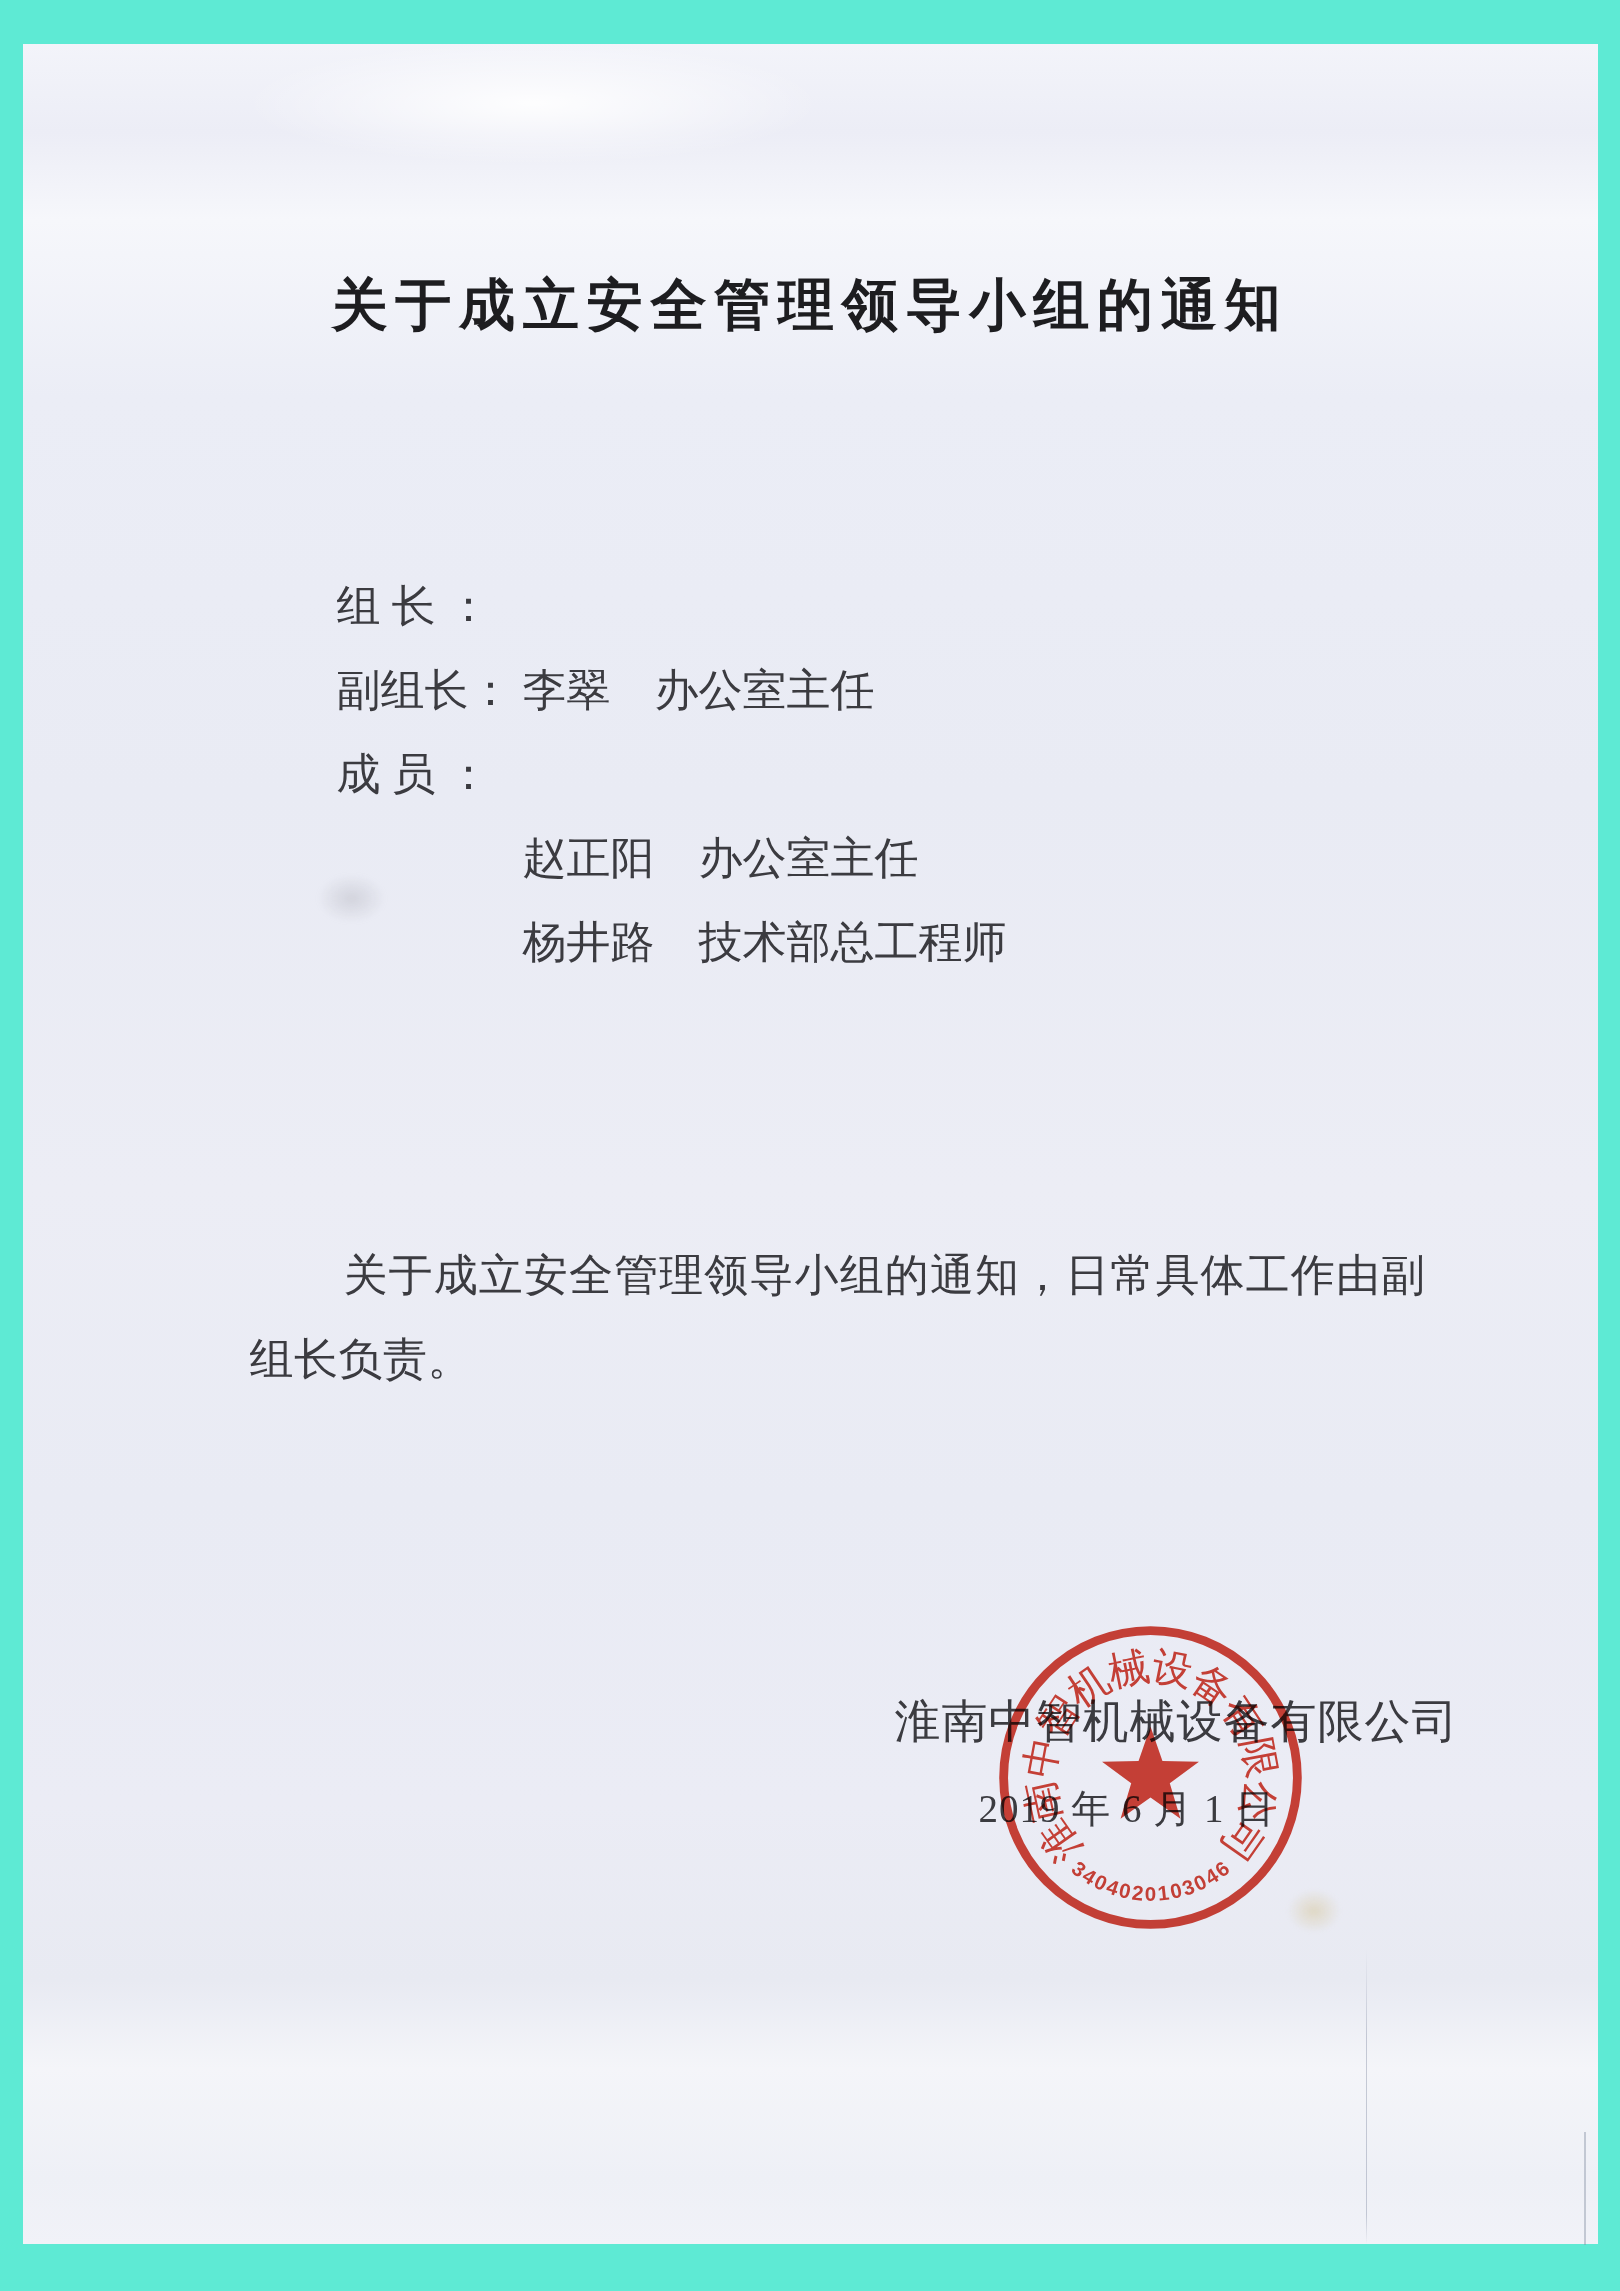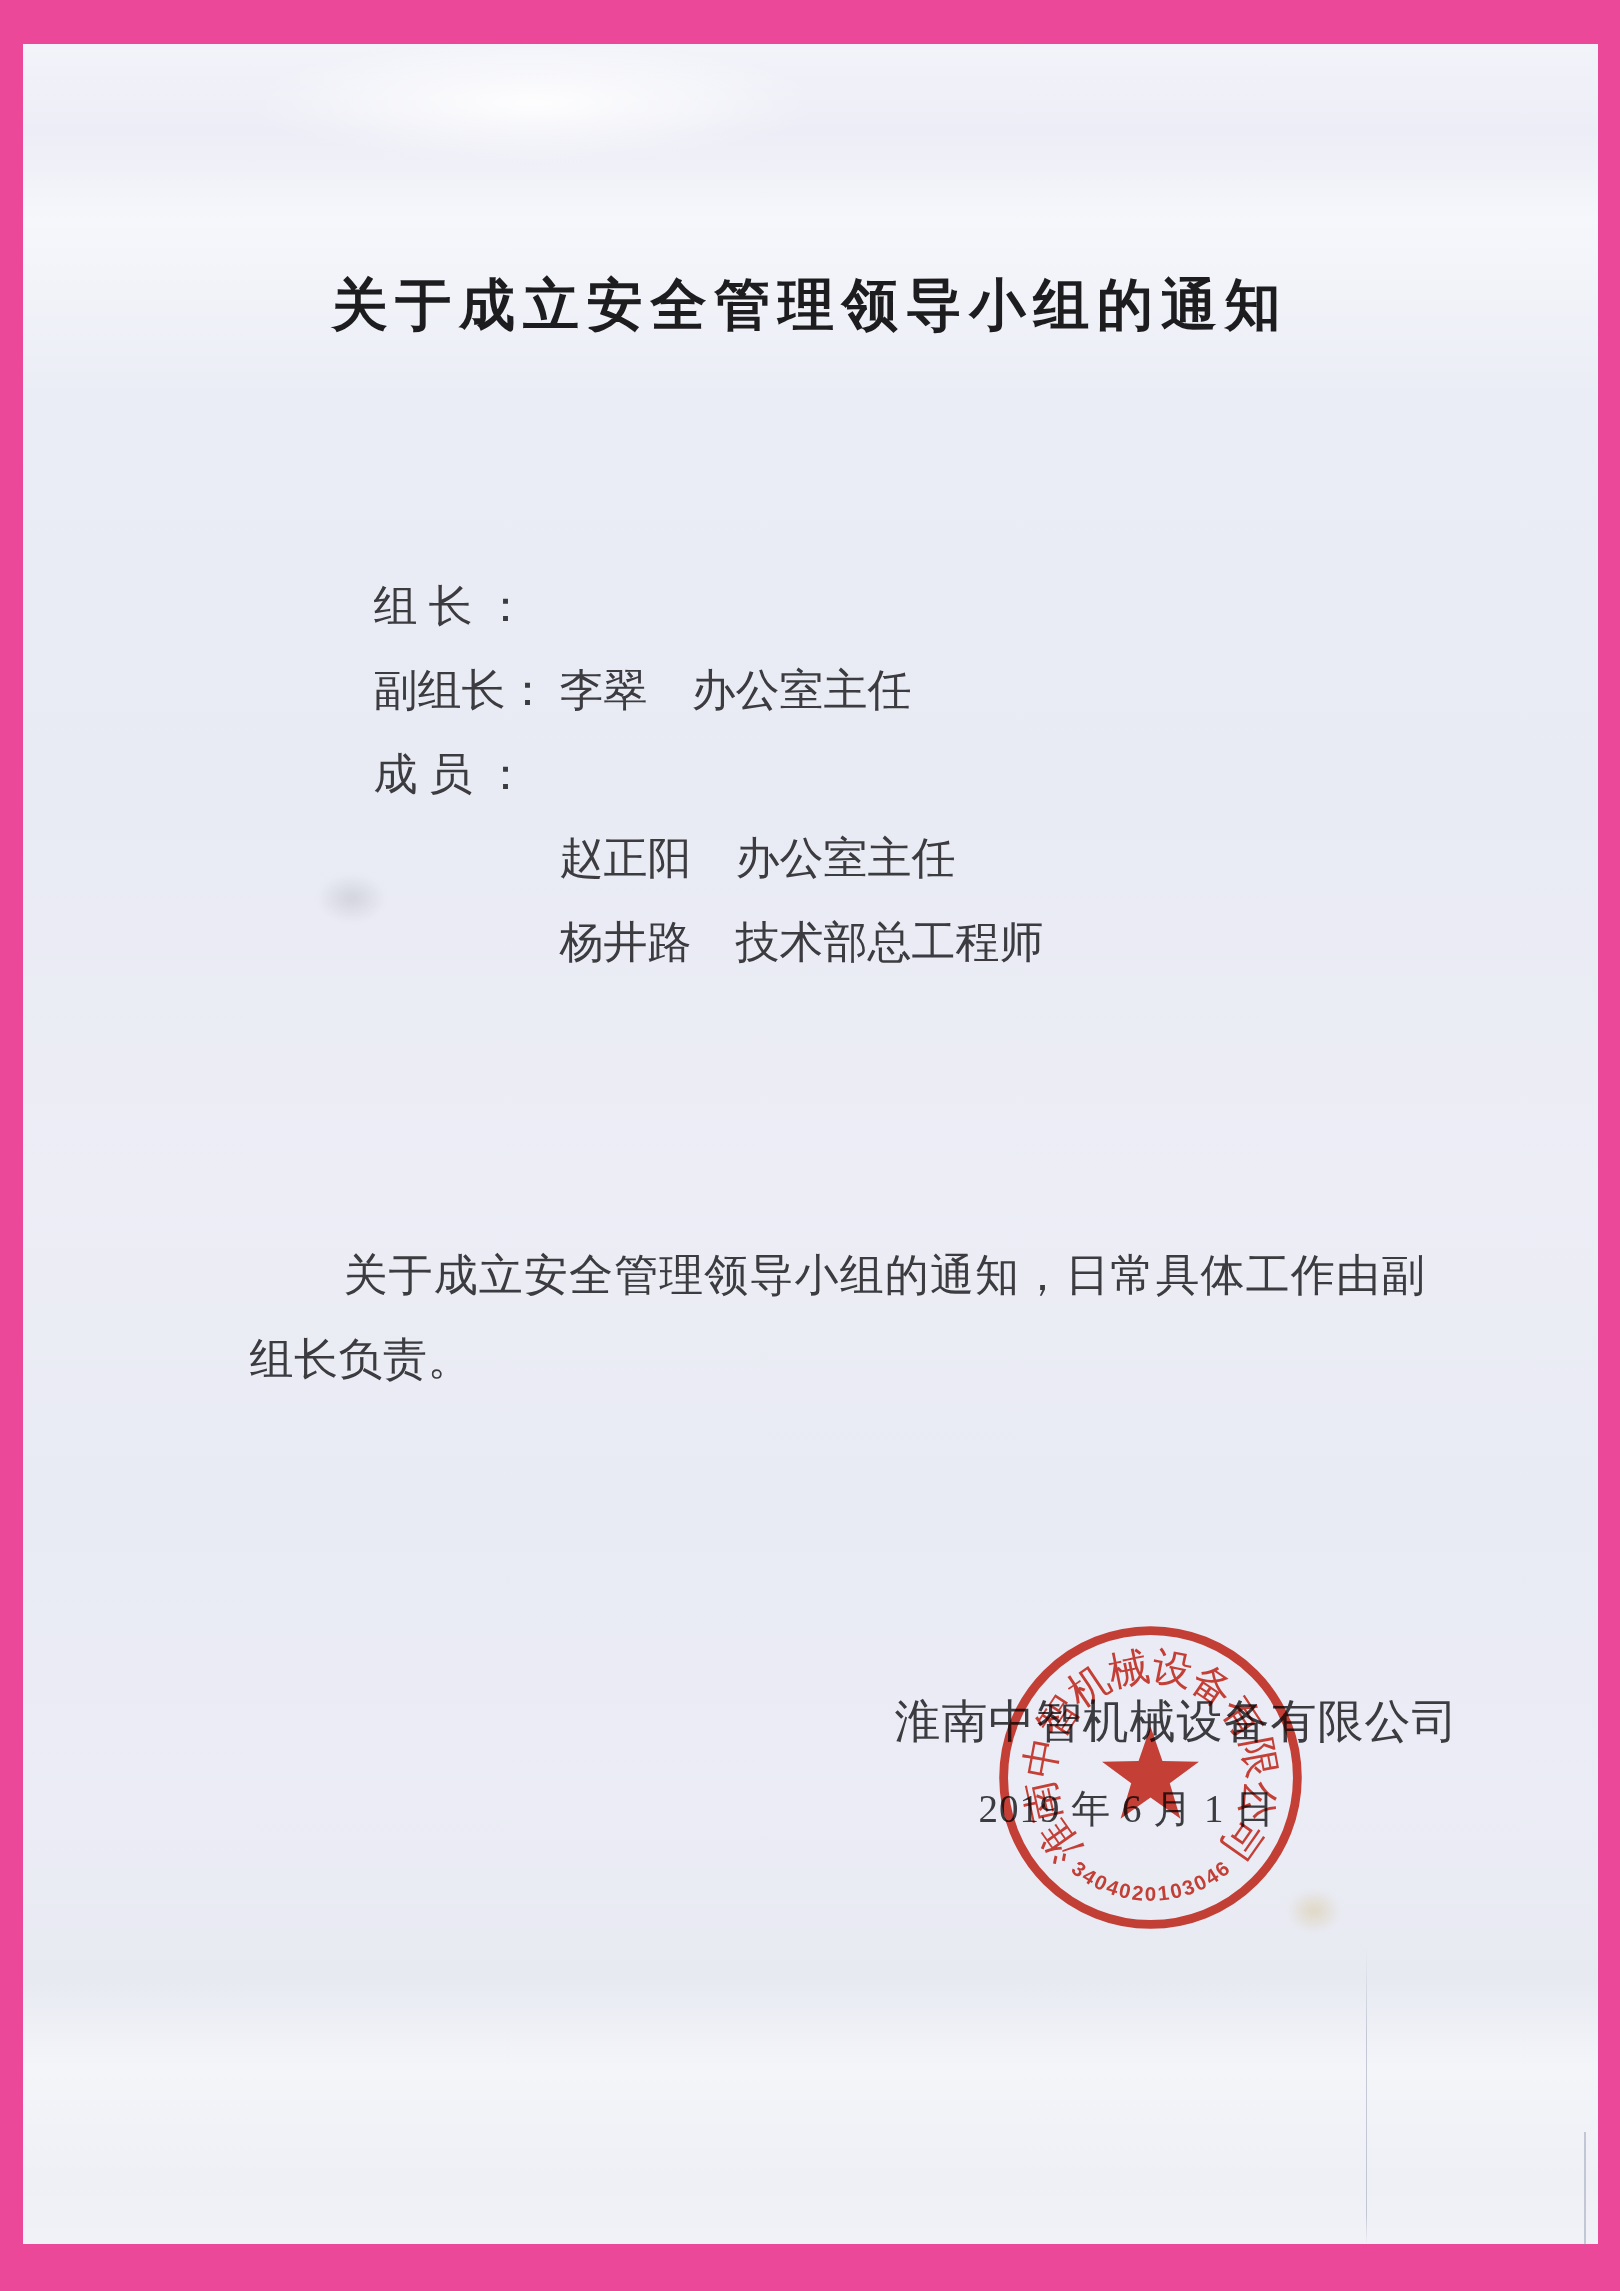--- a/index.html
+++ b/index.html
@@ -4,21 +4,21 @@
 <style>
   * { margin: 0; padding: 0; box-sizing: border-box; }
   html, body {
     width: 1620px; height: 2292px;
     font-family: "Liberation Serif", serif;
     overflow: hidden;
   }
   .scan {
     position: relative;
     width: 1620px; height: 2292px;
-    background: #ec4899; 
+    background: #5eead4; 
   }
   .paper {
     position: absolute;
     left: 22.5px; top: 44px;
     width: 1575px; height: 2200px;
     background:
       radial-gradient(ellipse 412px 88px at 510px 59px, rgba(255,255,255,0.9), rgba(255,255,255,0) 70%),
       linear-gradient(180deg,
         #f3f4fa 0%, #ecedf6 4%, #f6f7fb 8%, #ebedf6 16%,
         #e9ebf4 34%, #ecedf5 52%, #e9ebf4 66%, #ebecf5 80%,
@@ -54,21 +54,20 @@
     left: 314px; top: 521px;
     font-size: 44px;
     line-height: 84px;
     color: #3b3b40;
   }
   .m-row { display: flex; }
   .m-label {
     display: inline-block;
     width: 186px;
     flex: 0 0 186px;
-    margin-left: 37px;
   }
   .company {
     position: absolute;
     left: 872px; top: 1654px;
     font-size: 46px;
     line-height: 47px;
     letter-spacing: 1px;
     color: #3b3b40;
     white-space: nowrap;
   }

